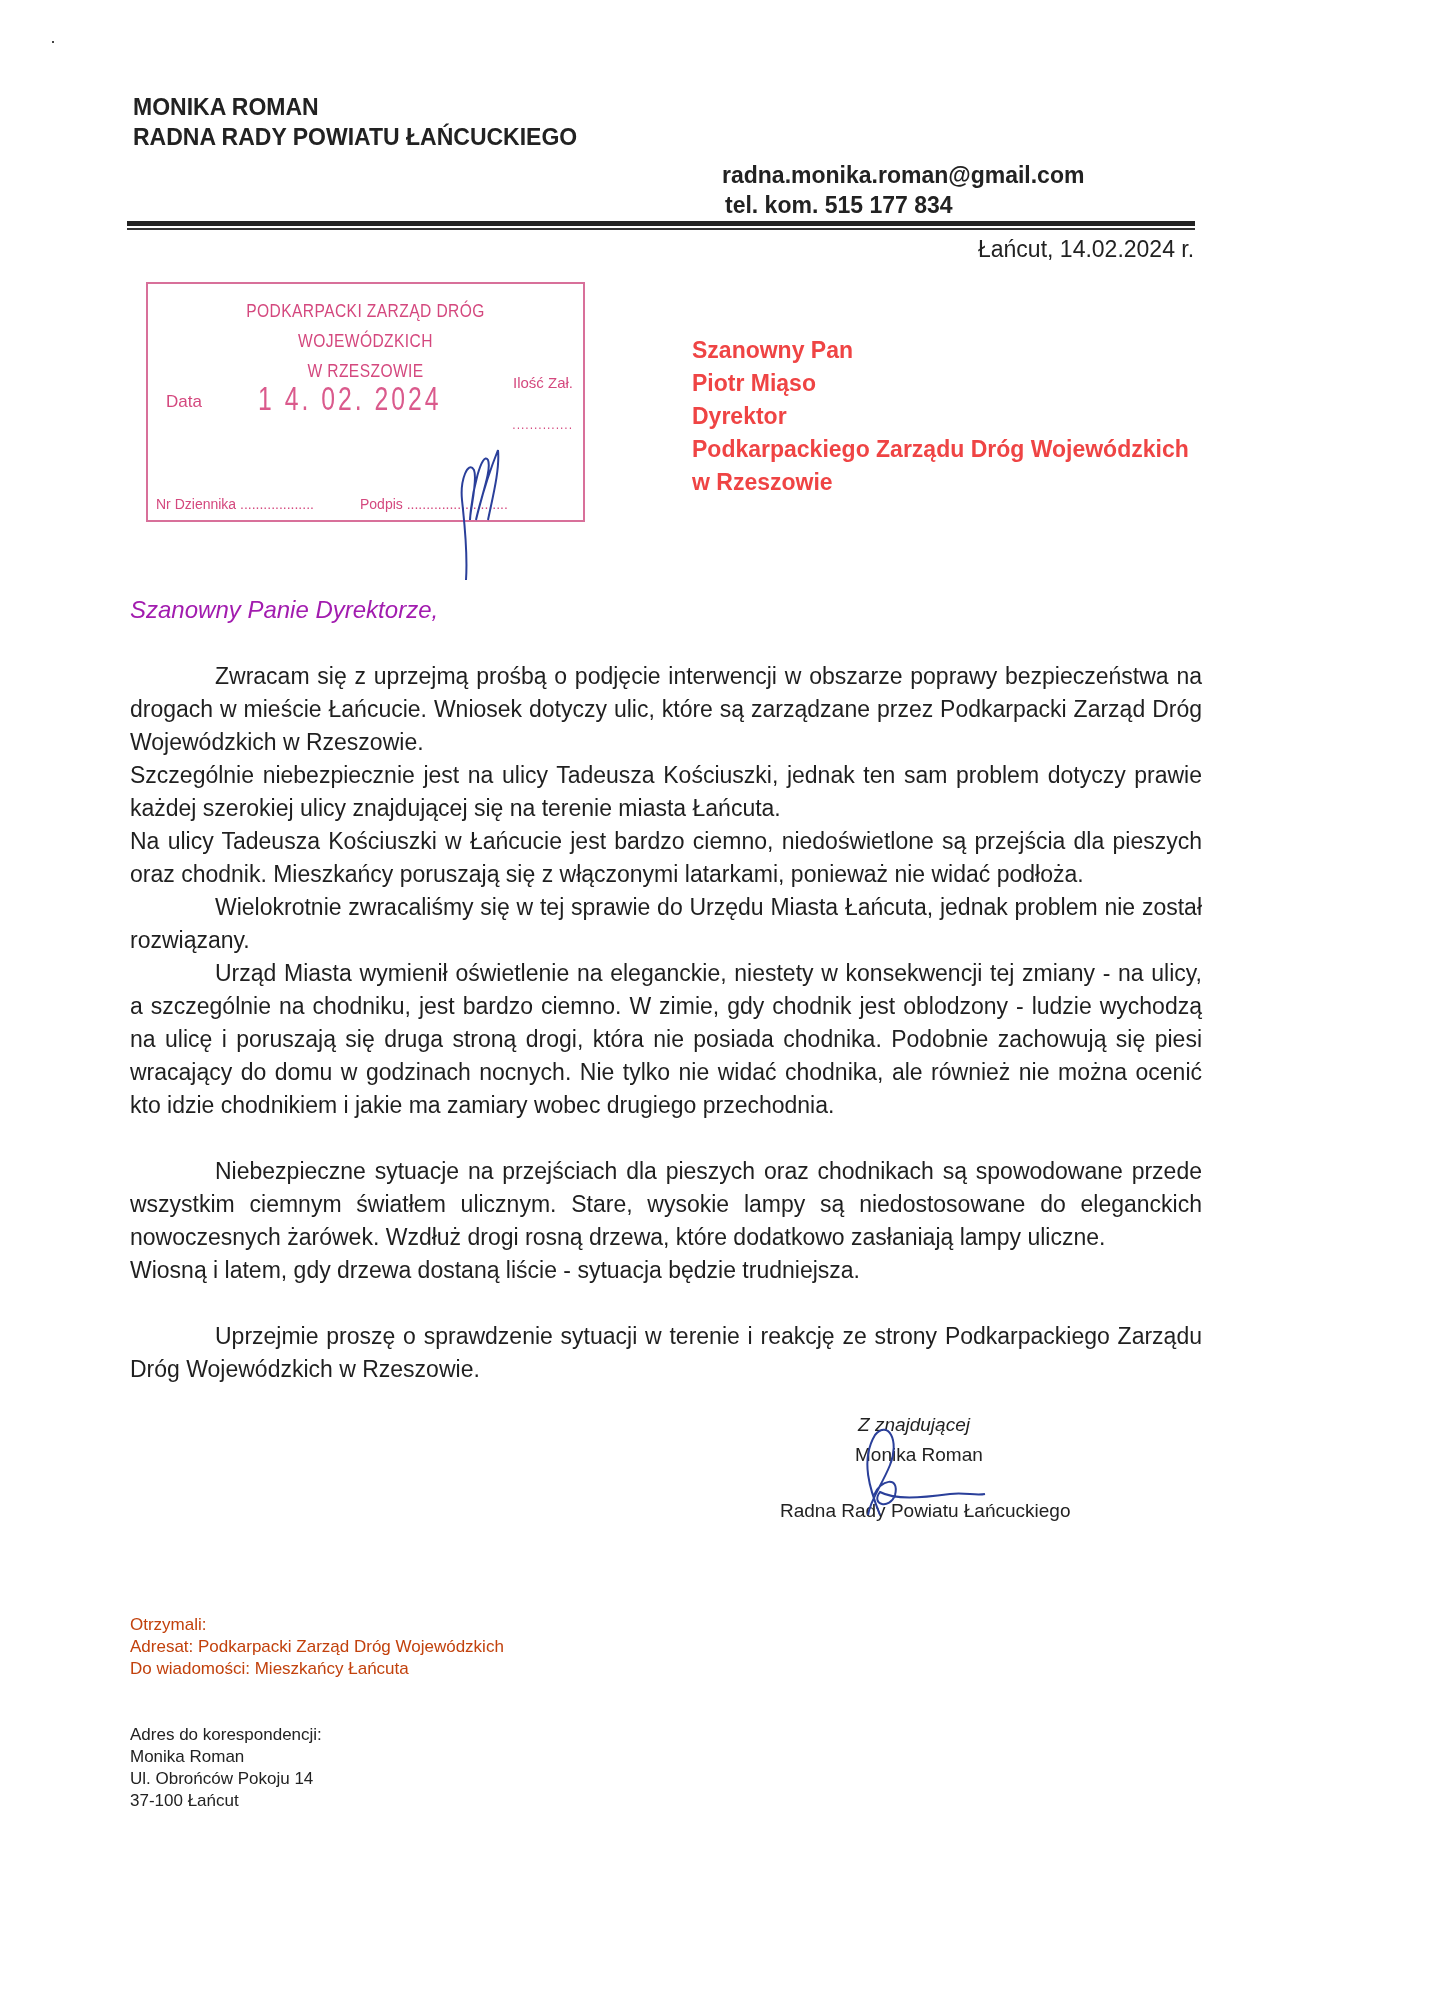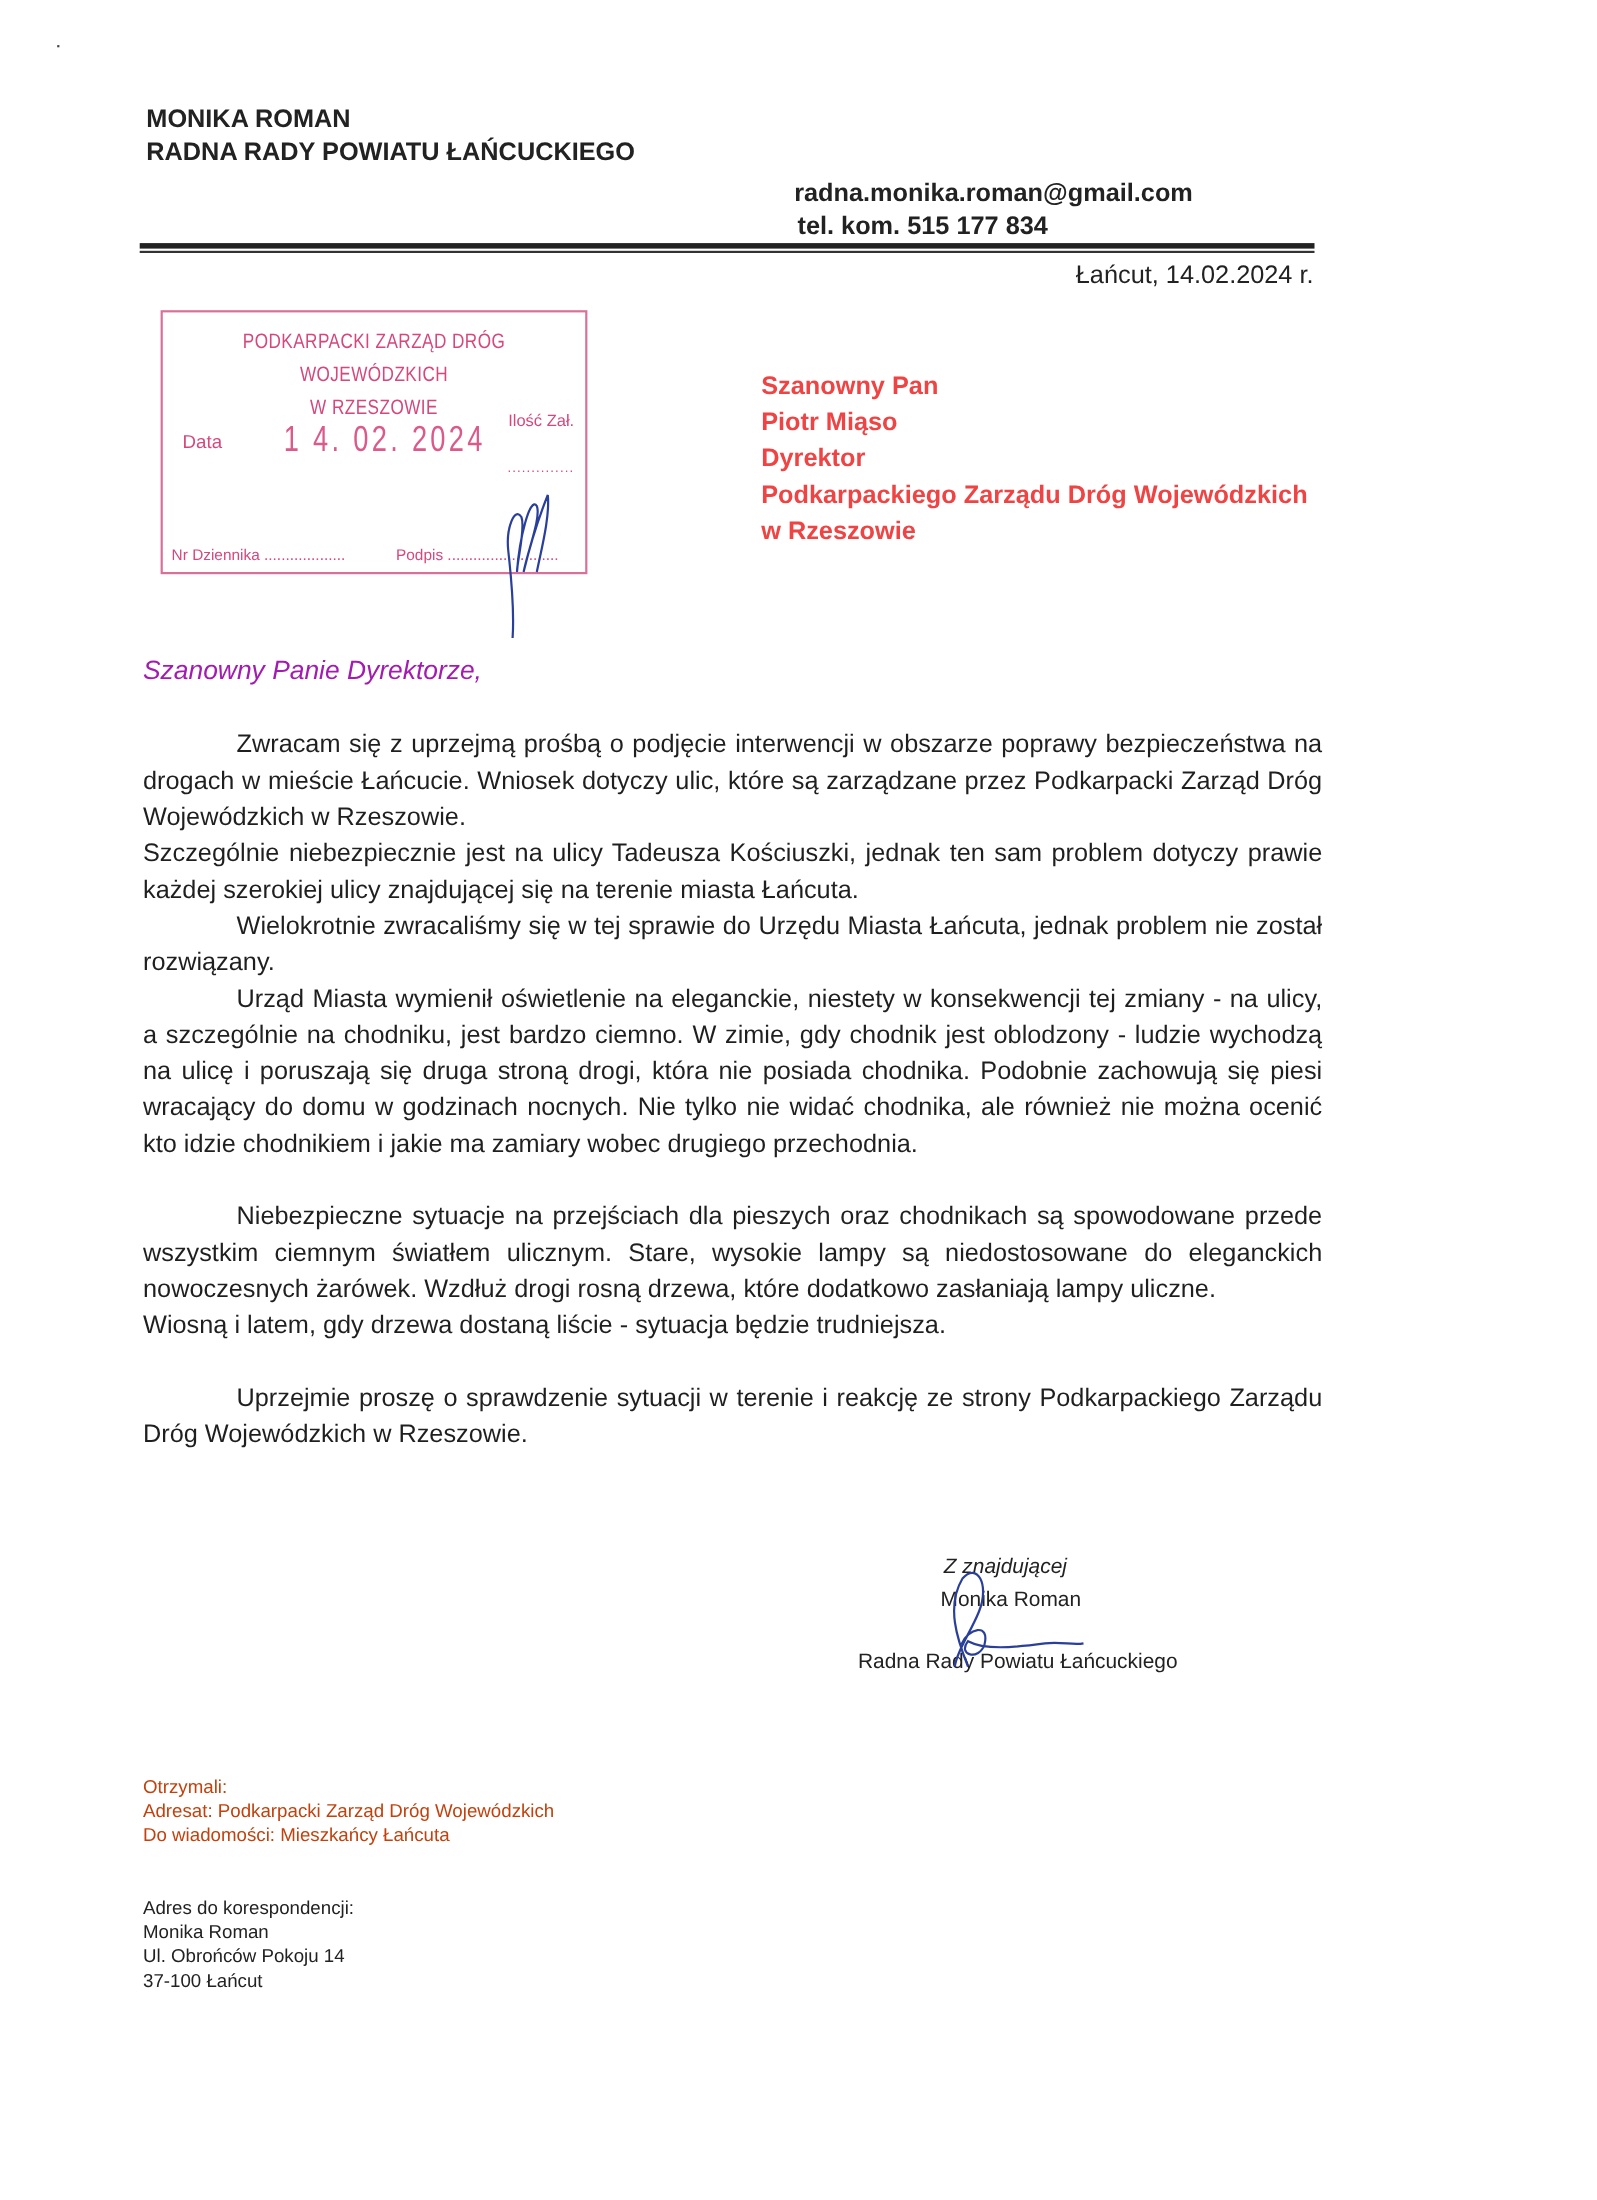--- a/index.html
+++ b/index.html
@@ -6,21 +6,21 @@
   body { width: 1452px; height: 2000px; position: relative; overflow: hidden;
          font-family: "Liberation Sans", sans-serif; color: #1c1c1c; }
   .abs { position: absolute; }
 
   .sender { left: 133px; top: 92px; font-weight: bold; font-size: 23px; line-height: 30px; color: #222; }
   .contact { left: 722px; top: 160px; font-weight: bold; font-size: 23px; line-height: 30px; color: #222; }
   .rule-thick { left: 127px; top: 221px; width: 1068px; height: 5px; background: #222; }
   .rule-thin { left: 127px; top: 228px; width: 1068px; height: 2px; background: #333; }
   .date { left: 978px; top: 236px; font-size: 23px; color: #222; }
 
-  .stamp { left: 146px; top: 282px; width: 388px; height: 240px; border: 2px solid #d8709a; box-sizing: border-box;
+  .stamp { left: 146px; top: 282px; width: 439px; height: 240px; border: 2px solid #d8709a; box-sizing: border-box;
            color: #d4487e; font-family: "Liberation Sans Narrow", "Liberation Sans", sans-serif; }
   .stamp .org { position: absolute; left: 0; right: 0; top: 12px; text-align: center; font-size: 19px; line-height: 30px;
                 letter-spacing: 0.5px; transform: scaleX(0.82); transform-origin: center; }
   .stamp .data-lbl { position: absolute; left: 18px; top: 108px; font-size: 17px; }
   .stamp .data-val { position: absolute; left: 110px; top: 96px; font-size: 33px; letter-spacing: 4px; color: #da5a8c;
                      transform: scaleX(0.75); transform-origin: left; }
   .stamp .zal { position: absolute; right: 10px; top: 90px; font-size: 15px; }
   .stamp .zal-dots { position: absolute; right: 10px; top: 134px; font-size: 12px; letter-spacing: 1px; }
   .stamp .nr { position: absolute; left: 8px; top: 212px; font-size: 14px; }
   .stamp .podpis { position: absolute; left: 212px; top: 212px; font-size: 14px; }
@@ -88,20 +88,21 @@
   <div>Dyrektor</div>
   <div>Podkarpackiego Zarządu Dróg Wojewódzkich</div>
   <div>w Rzeszowie</div>
 </div>
 
 <div class="abs salutation">Szanowny Panie Dyrektorze,</div>
 
 <div class="abs body">
   <p class="indent">Zwracam się z uprzejmą prośbą o podjęcie interwencji w obszarze poprawy bezpieczeństwa na drogach w mieście Łańcucie. Wniosek dotyczy ulic,  które są zarządzane przez Podkarpacki Zarząd Dróg Wojewódzkich w Rzeszowie.</p>
   <p>Szczególnie niebezpiecznie jest na ulicy Tadeusza Kościuszki, jednak ten sam problem dotyczy prawie każdej szerokiej ulicy znajdującej się na terenie miasta Łańcuta.</p>
+  <p>Na ulicy Tadeusza Kościuszki w Łańcucie jest bardzo ciemno, niedoświetlone są przejścia dla pieszych oraz chodnik. Mieszkańcy poruszają się z włączonymi latarkami, ponieważ nie widać podłoża.</p>
   <p class="indent">Wielokrotnie zwracaliśmy się w tej sprawie do Urzędu Miasta Łańcuta, jednak problem nie został rozwiązany.</p>
   <p class="indent">Urząd Miasta wymienił oświetlenie na eleganckie, niestety w konsekwencji tej zmiany - na ulicy, a szczególnie na chodniku, jest bardzo ciemno. W zimie, gdy chodnik jest oblodzony - ludzie wychodzą na ulicę i poruszają się druga stroną drogi, która nie posiada chodnika. Podobnie zachowują się piesi wracający do domu w godzinach nocnych. Nie tylko nie widać chodnika, ale również nie można ocenić kto idzie chodnikiem i jakie ma zamiary wobec drugiego przechodnia.</p>
   <p class="indent gap">Niebezpieczne sytuacje na przejściach dla pieszych oraz chodnikach są spowodowane przede wszystkim ciemnym światłem ulicznym. Stare, wysokie lampy są niedostosowane do eleganckich nowoczesnych żarówek. Wzdłuż drogi rosną drzewa, które dodatkowo zasłaniają lampy uliczne.</p>
   <p>Wiosną i latem, gdy drzewa dostaną liście - sytuacja będzie trudniejsza.</p>
   <p class="indent gap">Uprzejmie proszę o sprawdzenie sytuacji w terenie i reakcję ze strony Podkarpackiego Zarządu Dróg Wojewódzkich w Rzeszowie.</p>
 </div>
 
 <div class="abs closing">
   <div class="c1">Z znajdującej</div>
   <div class="c2">Monika Roman</div>

